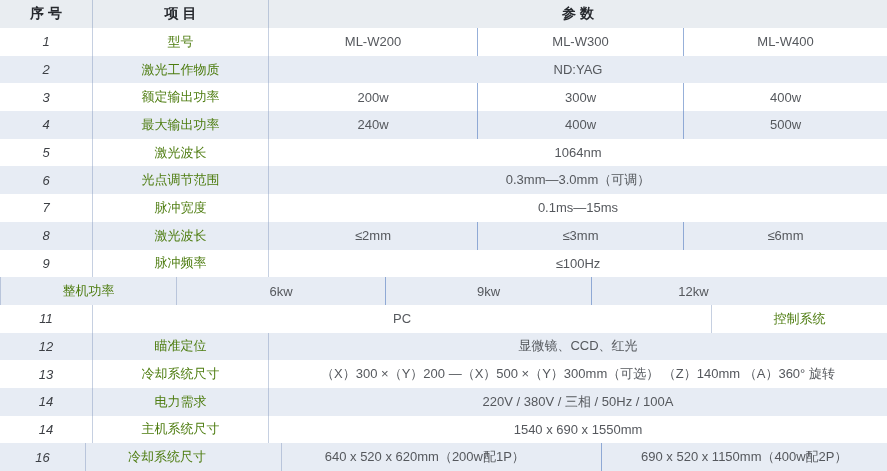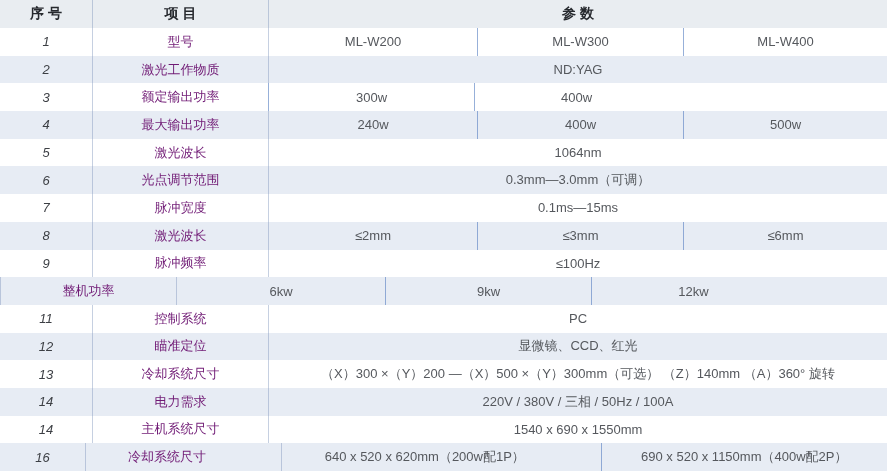--- a/index.html
+++ b/index.html
@@ -39,21 +39,21 @@
   .c-param-1 { width: 209px; }
   .c-param-2 { width: 206px; }
   .c-param-3 { width: 204px; }
   .c-param-half { width: 309.5px; margin-left: 33px; }
   .bl-light  { border-left: 1px solid rgba(128, 150, 188, 0.45); }
   .bl-strong { border-left: 1px solid rgba(96, 134, 196, 0.65); }
   .no-cell {
     font-style: italic;
     color: #3c3f44;
   }
-  .item-cell { color: #701a75; }
+  .item-cell { color: #4d7c0f; }
 </style>
 </head>
 <body>
 
 <div class="spec-table">
   <div class="row header-row">
     <div class="cell c-no">序 号</div>
     <div class="cell c-item bl-light">项 目</div>
     <div class="cell c-param-full bl-light">参 数</div>
   </div>
@@ -66,20 +66,21 @@
         <div class="cell c-param-3 bl-strong">ML-W400</div>
       </div>
       <div class="row stripe">
         <div class="cell c-no no-cell">2</div>
         <div class="cell c-item item-cell bl-light">激光工作物质</div>
         <div class="cell c-param-full bl-light">ND:YAG</div>
       </div>
       <div class="row">
         <div class="cell c-no no-cell">3</div>
         <div class="cell c-item item-cell bl-light">额定输出功率</div>
+        <div class="cell c-param-1 bl-light">200w</div>
         <div class="cell c-param-2 bl-strong">300w</div>
         <div class="cell c-param-3 bl-strong">400w</div>
       </div>
       <div class="row stripe">
         <div class="cell c-no no-cell">4</div>
         <div class="cell c-item item-cell bl-light">最大输出功率</div>
         <div class="cell c-param-1 bl-light">240w</div>
         <div class="cell c-param-2 bl-strong">400w</div>
         <div class="cell c-param-3 bl-strong">500w</div>
       </div>
@@ -111,22 +112,22 @@
         <div class="cell c-param-full bl-light">≤100Hz</div>
       </div>
       <div class="row stripe">
         <div class="cell c-item item-cell bl-light">整机功率</div>
         <div class="cell c-param-1 bl-light">6kw</div>
         <div class="cell c-param-2 bl-strong">9kw</div>
         <div class="cell c-param-3 bl-strong">12kw</div>
       </div>
       <div class="row">
         <div class="cell c-no no-cell">11</div>
+        <div class="cell c-param-full bl-light">PC</div>
         <div class="cell c-item item-cell bl-light">控制系统</div>
-        <div class="cell c-param-full bl-light">PC</div>
       </div>
       <div class="row stripe">
         <div class="cell c-no no-cell">12</div>
         <div class="cell c-item item-cell bl-light">瞄准定位</div>
         <div class="cell c-param-full bl-light">显微镜、CCD、红光</div>
       </div>
       <div class="row">
         <div class="cell c-no no-cell">13</div>
         <div class="cell c-item item-cell bl-light">冷却系统尺寸</div>
         <div class="cell c-param-full bl-light">（X）300 ×（Y）200 —（X）500 ×（Y）300mm（可选）  （Z）140mm  （A）360° 旋转</div>

